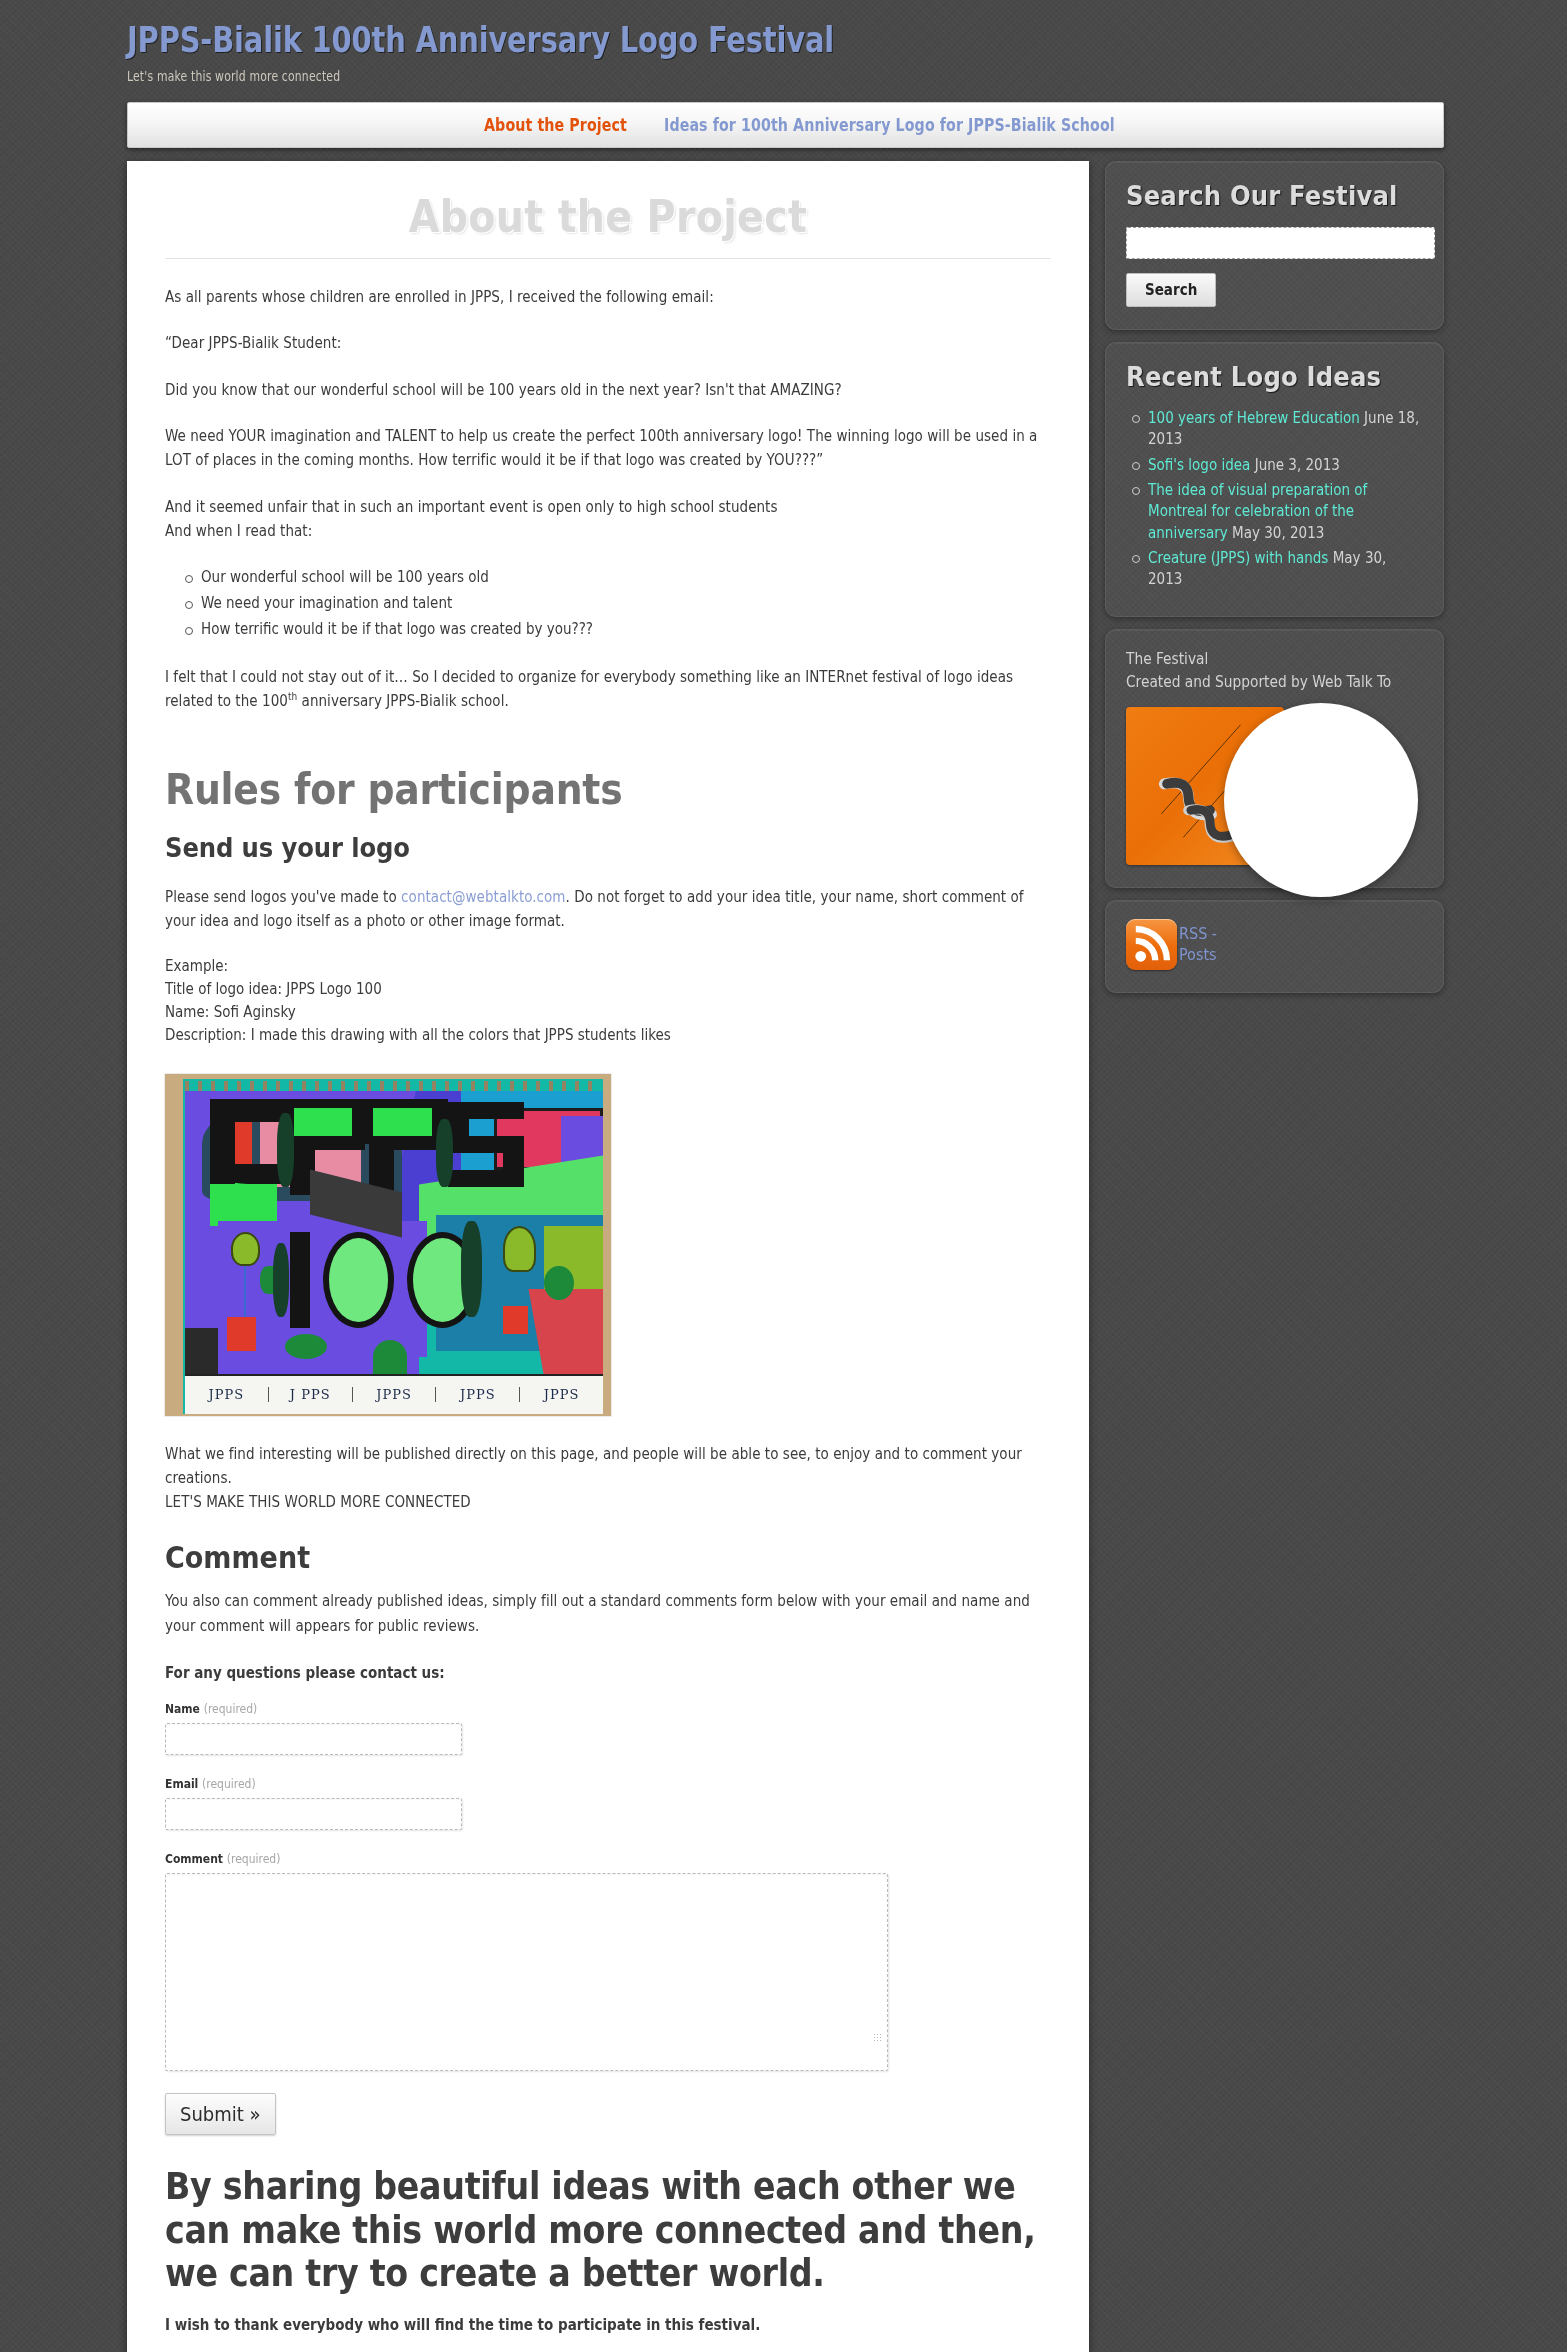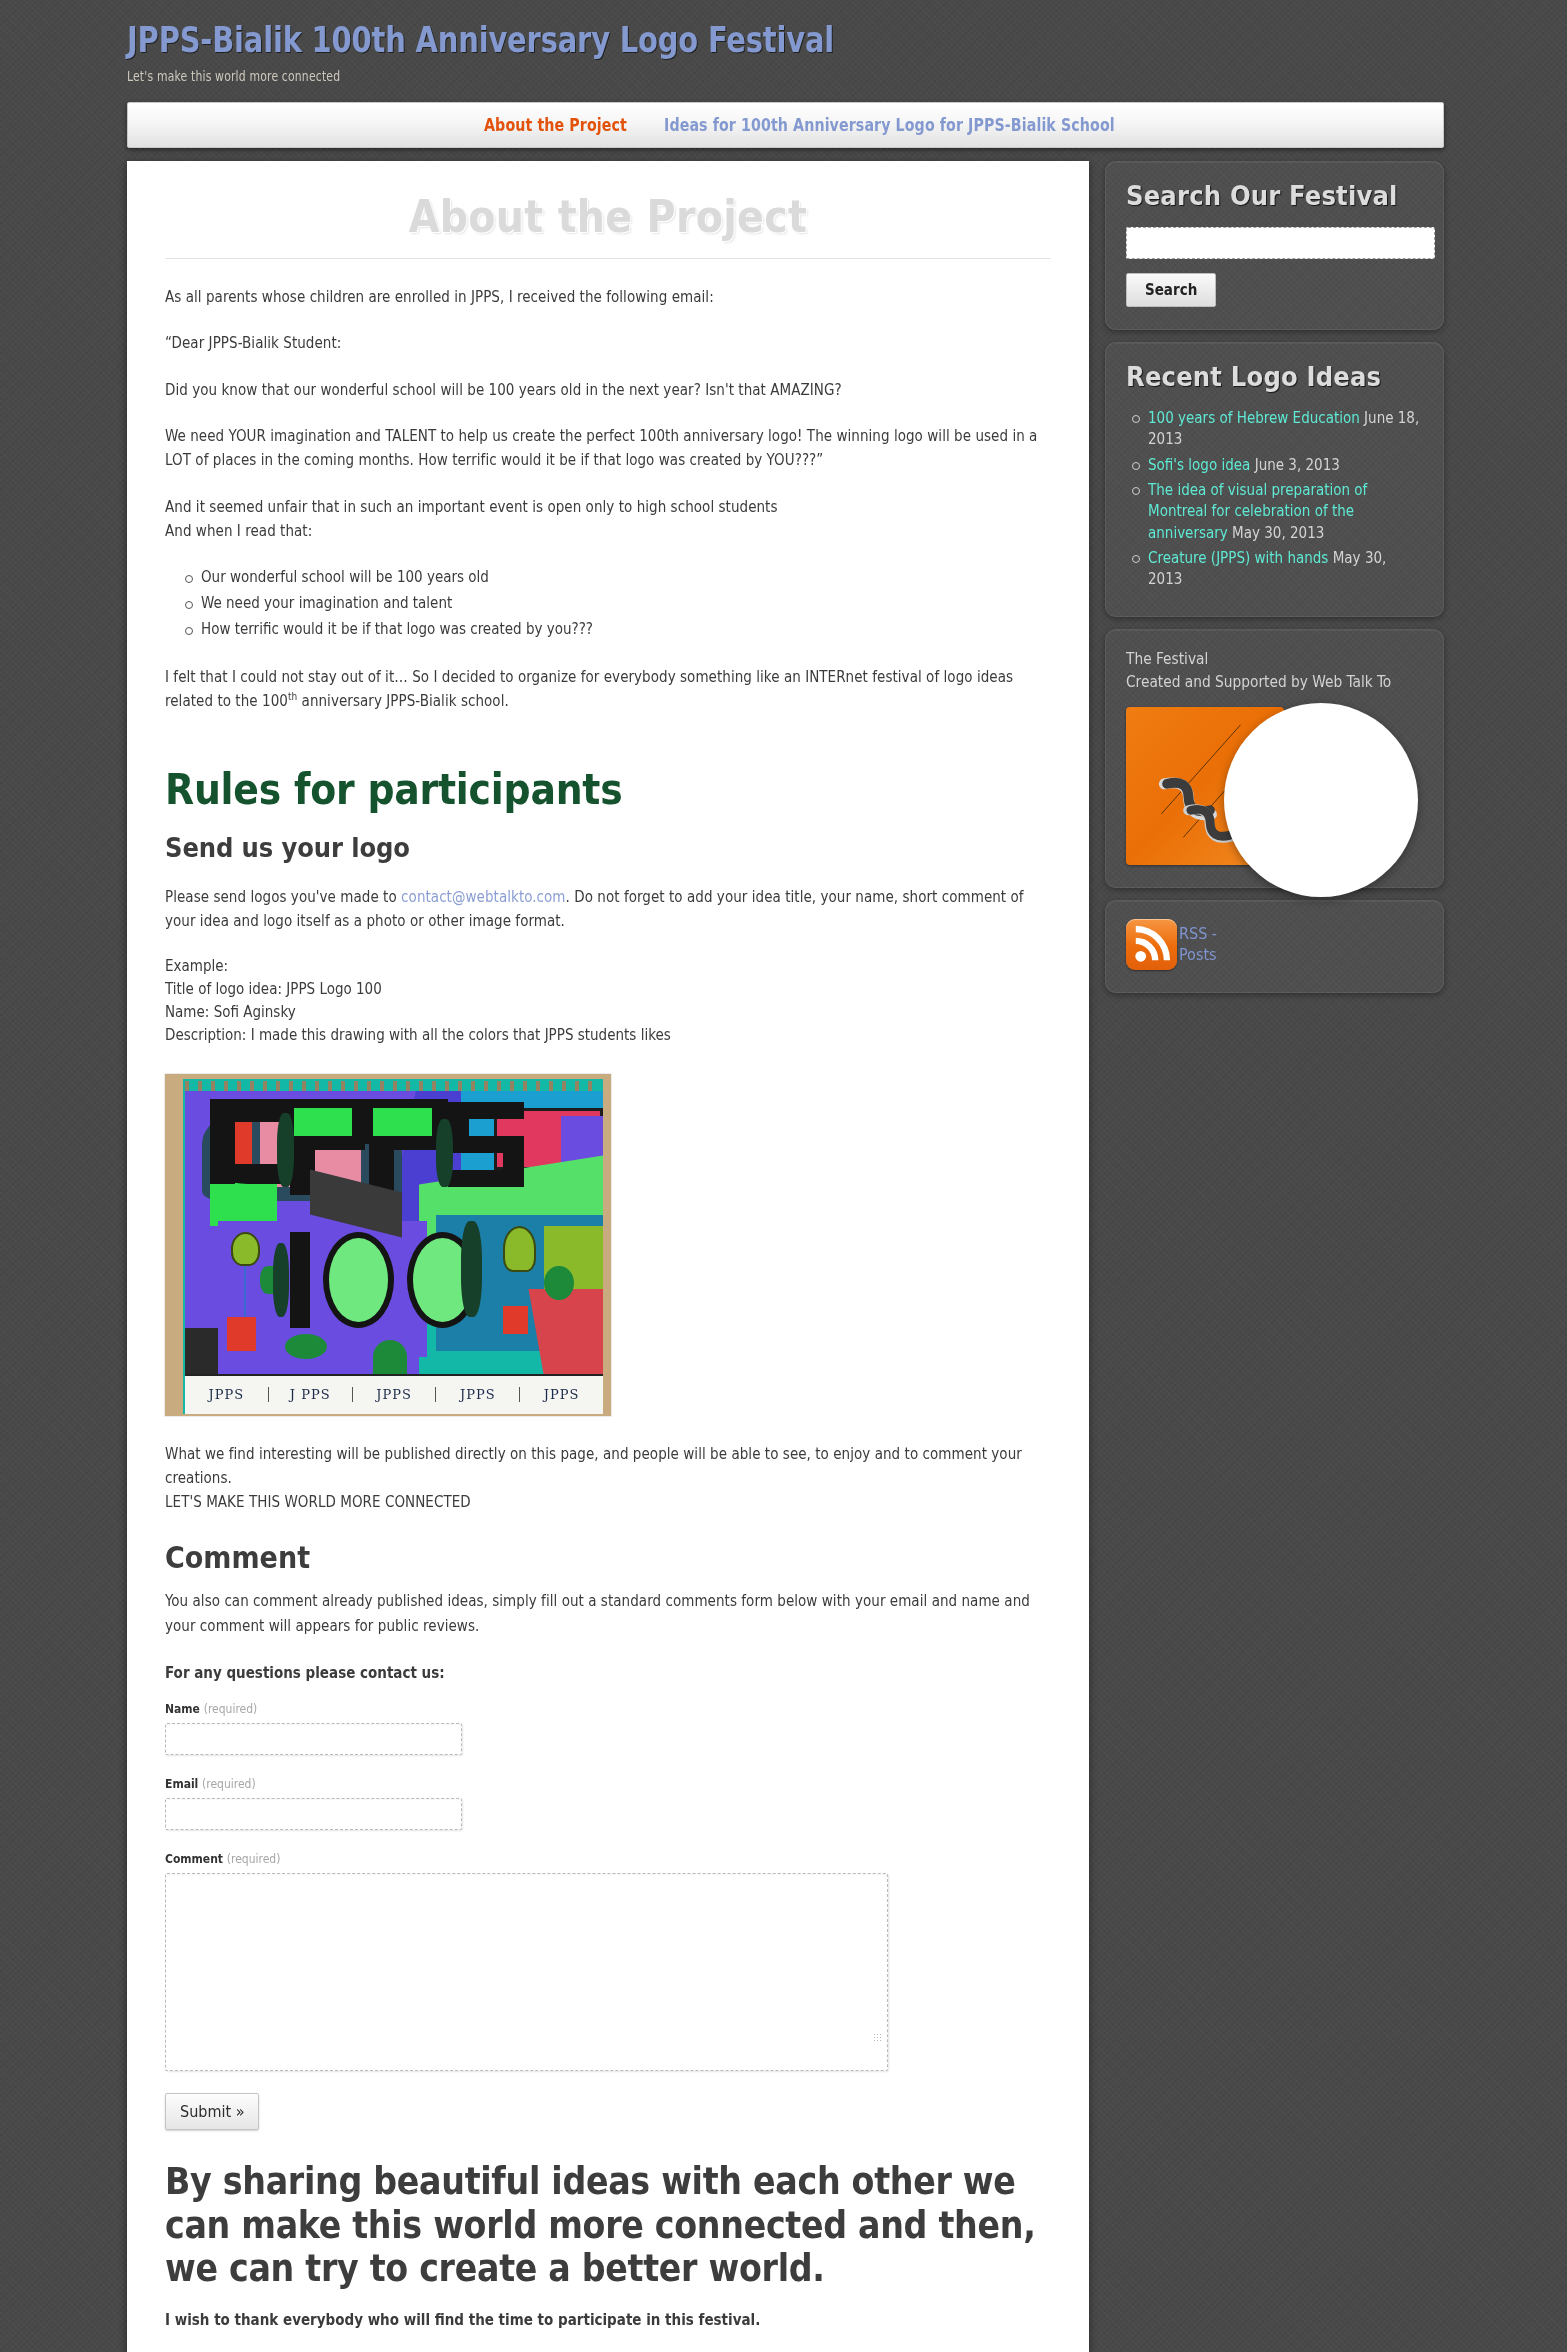--- a/index.html
+++ b/index.html
@@ -77,21 +77,21 @@
   }
   .body.tight { margin-bottom:0; }
   .sup { font-size:10px; vertical-align:super; }
   a.inline { color:#8b9ed4; text-decoration:none; }
   ul.hollow { list-style:none; margin:6px 0 22px 0; padding-left:36px; }
   ul.hollow li { position:relative; font-size:15px; color:#3b3b3b; line-height:1.73; }
   ul.hollow li::before {
     content:""; position:absolute; left:-16px; top:10px;
     width:6px; height:6px; border:1px solid #555; border-radius:50%;
   }
-  h1.rules { font-size:42px; font-weight:bold; color:#14532d; margin:51px 0 18px 0; letter-spacing:-0.2px; }
+  h1.rules { font-size:42px; font-weight:bold; color:#737373; margin:51px 0 18px 0; letter-spacing:-0.2px; }
   h2.sub   { font-size:27px; font-weight:bold; color:#3d3d3d; margin:0 0 22px 0; letter-spacing:-0.1px; }
   h2.comment-h { font-size:30px; font-weight:bold; color:#3d3d3d; margin:26px 0 14px 0; }
   .example-block { font-size:15px; color:#3b3b3b; line-height:1.54; margin:0 0 26px 0; }
   .closing {
     font-size:37px; font-weight:bold; color:#3d3d3d; line-height:1.18;
     margin:30px 0 20px 0; letter-spacing:-0.3px;
   }
   .thanks { font-size:15px; font-weight:bold; color:#3b3b3b; margin:0; }
 
   
@@ -123,21 +123,21 @@
     border:1px dashed #b9b9b9; background:#fff; border-radius:2px; resize:none;
     box-shadow:inset 0 1px 2px rgba(0,0,0,.04), 1px 1px 2px rgba(0,0,0,.10);
     font-family:"Liberation Sans",sans-serif; font-size:14px; padding:6px;
   }
   .ta-wrap { position:relative; width:723px; }
   .grip { position:absolute; right:7px; bottom:30px; width:8px; height:8px;
     background-image:radial-gradient(#b4b4b4 40%, transparent 41%);
     background-size:3px 3px; }
   button.submit {
     font-family:"DejaVu Sans Condensed","Liberation Sans Narrow","Liberation Sans",sans-serif;
-    font-size:16px; color:#2c2c2c; padding:8px 14px; cursor:pointer;
+    font-size:20px; color:#2c2c2c; padding:8px 14px; cursor:pointer;
     background:linear-gradient(to bottom,#fdfdfd,#e6e6e6);
     border:1px solid #c4c4c4; border-radius:2px; box-shadow:0 1px 2px rgba(0,0,0,.18);
   }
 
   
   .widget {
     background:rgba(255,255,255,.035);
     border:1px solid rgba(255,255,255,.07);
     border-radius:11px;
     box-shadow:0 2px 6px rgba(0,0,0,.35), inset 0 1px 0 rgba(255,255,255,.05);

